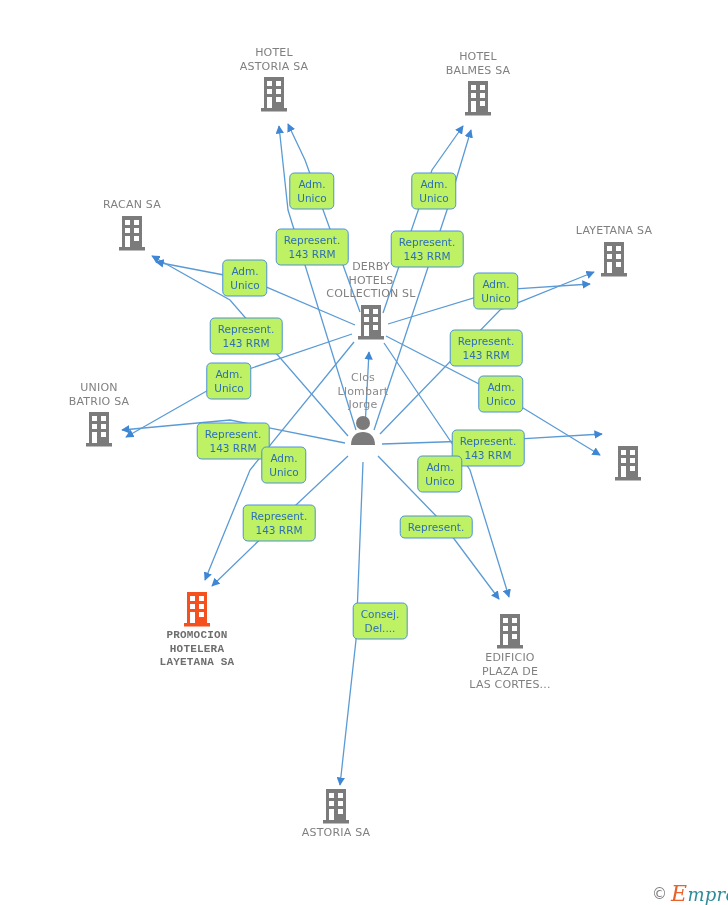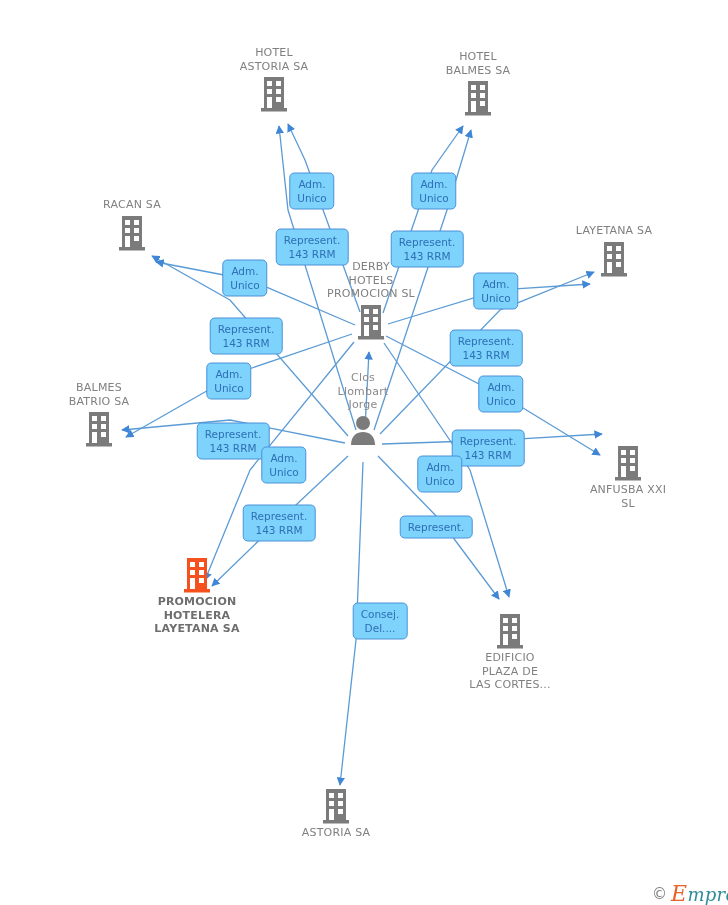--- a/index.html
+++ b/index.html
@@ -52,21 +52,21 @@
     color: #6e6e6e;
     font-weight: bold;
     font-size: 11px;
   }
   .node.person .label {
     color: #8a8a8a;
   }
   .edge-label {
     position: absolute;
     z-index: 5;
-    background: #7dd3fc;
+    background: #bef264;
     border: 1px solid #4a90d9;
     border-radius: 5px;
     color: #2f6fb5;
     font-size: 10.5px;
     line-height: 14px;
     text-align: center;
     padding: 3px 7px 4px 7px;
     white-space: pre-line;
     box-sizing: border-box;
     transform: translate(-50%, -50%);
@@ -215,41 +215,41 @@
         <rect x="10" y="22" width="5" height="11"></rect>
             <rect x="19" y="22" width="5" height="5"></rect>
       </g>
         </svg>
     </span>
   </div>
 
   <div class="node label-above" style="left:371px; top:260px;">
     <span class="label">DERBY
 HOTELS
-PROMOCION SL</span>
+COLLECTION SL</span>
     <span class="glyph">
       <svg width="34" height="38" viewBox="0 0 34 38">
           <g fill="#7b7b7b">
         <rect x="7" y="2" width="20" height="31"></rect>
         <rect x="4" y="33" width="26" height="3.5"></rect>
       </g>
           <g fill="#ffffff">
         <rect x="10" y="6" width="5" height="5"></rect>
             <rect x="19" y="6" width="5" height="5"></rect>
         <rect x="10" y="14" width="5" height="5"></rect>
             <rect x="19" y="14" width="5" height="5"></rect>
         <rect x="10" y="22" width="5" height="11"></rect>
             <rect x="19" y="22" width="5" height="5"></rect>
       </g>
         </svg>
     </span>
   </div>
 
   <div class="node label-above" style="left:99px; top:381px;">
-    <span class="label">BALMES
+    <span class="label">UNION
 BATRIO SA</span>
     <span class="glyph">
       <svg width="34" height="38" viewBox="0 0 34 38">
           <g fill="#7b7b7b">
         <rect x="7" y="2" width="20" height="31"></rect>
         <rect x="4" y="33" width="26" height="3.5"></rect>
       </g>
           <g fill="#ffffff">
         <rect x="10" y="6" width="5" height="5"></rect>
             <rect x="19" y="6" width="5" height="5"></rect>
@@ -286,25 +286,23 @@
           <g fill="#ffffff">
         <rect x="10" y="6" width="5" height="5"></rect>
             <rect x="19" y="6" width="5" height="5"></rect>
         <rect x="10" y="14" width="5" height="5"></rect>
             <rect x="19" y="14" width="5" height="5"></rect>
         <rect x="10" y="22" width="5" height="11"></rect>
             <rect x="19" y="22" width="5" height="5"></rect>
       </g>
         </svg>
     </span>
-    <span class="label">ANFUSBA XXI
-SL</span>
-  </div>
-
-  <div class="node highlight" style="left:197px; top:556px;">
+  </div>
+
+  <div class="node highlight" style="left:197px; top:590px;font-family:Liberation Mono, monospace;">
     <span class="glyph">
       <svg width="34" height="38" viewBox="0 0 34 38">
           <g fill="#f4511e">
         <rect x="7" y="2" width="20" height="31"></rect>
         <rect x="4" y="33" width="26" height="3.5"></rect>
       </g>
           <g fill="#ffffff">
         <rect x="10" y="6" width="5" height="5"></rect>
             <rect x="19" y="6" width="5" height="5"></rect>
         <rect x="10" y="14" width="5" height="5"></rect>

